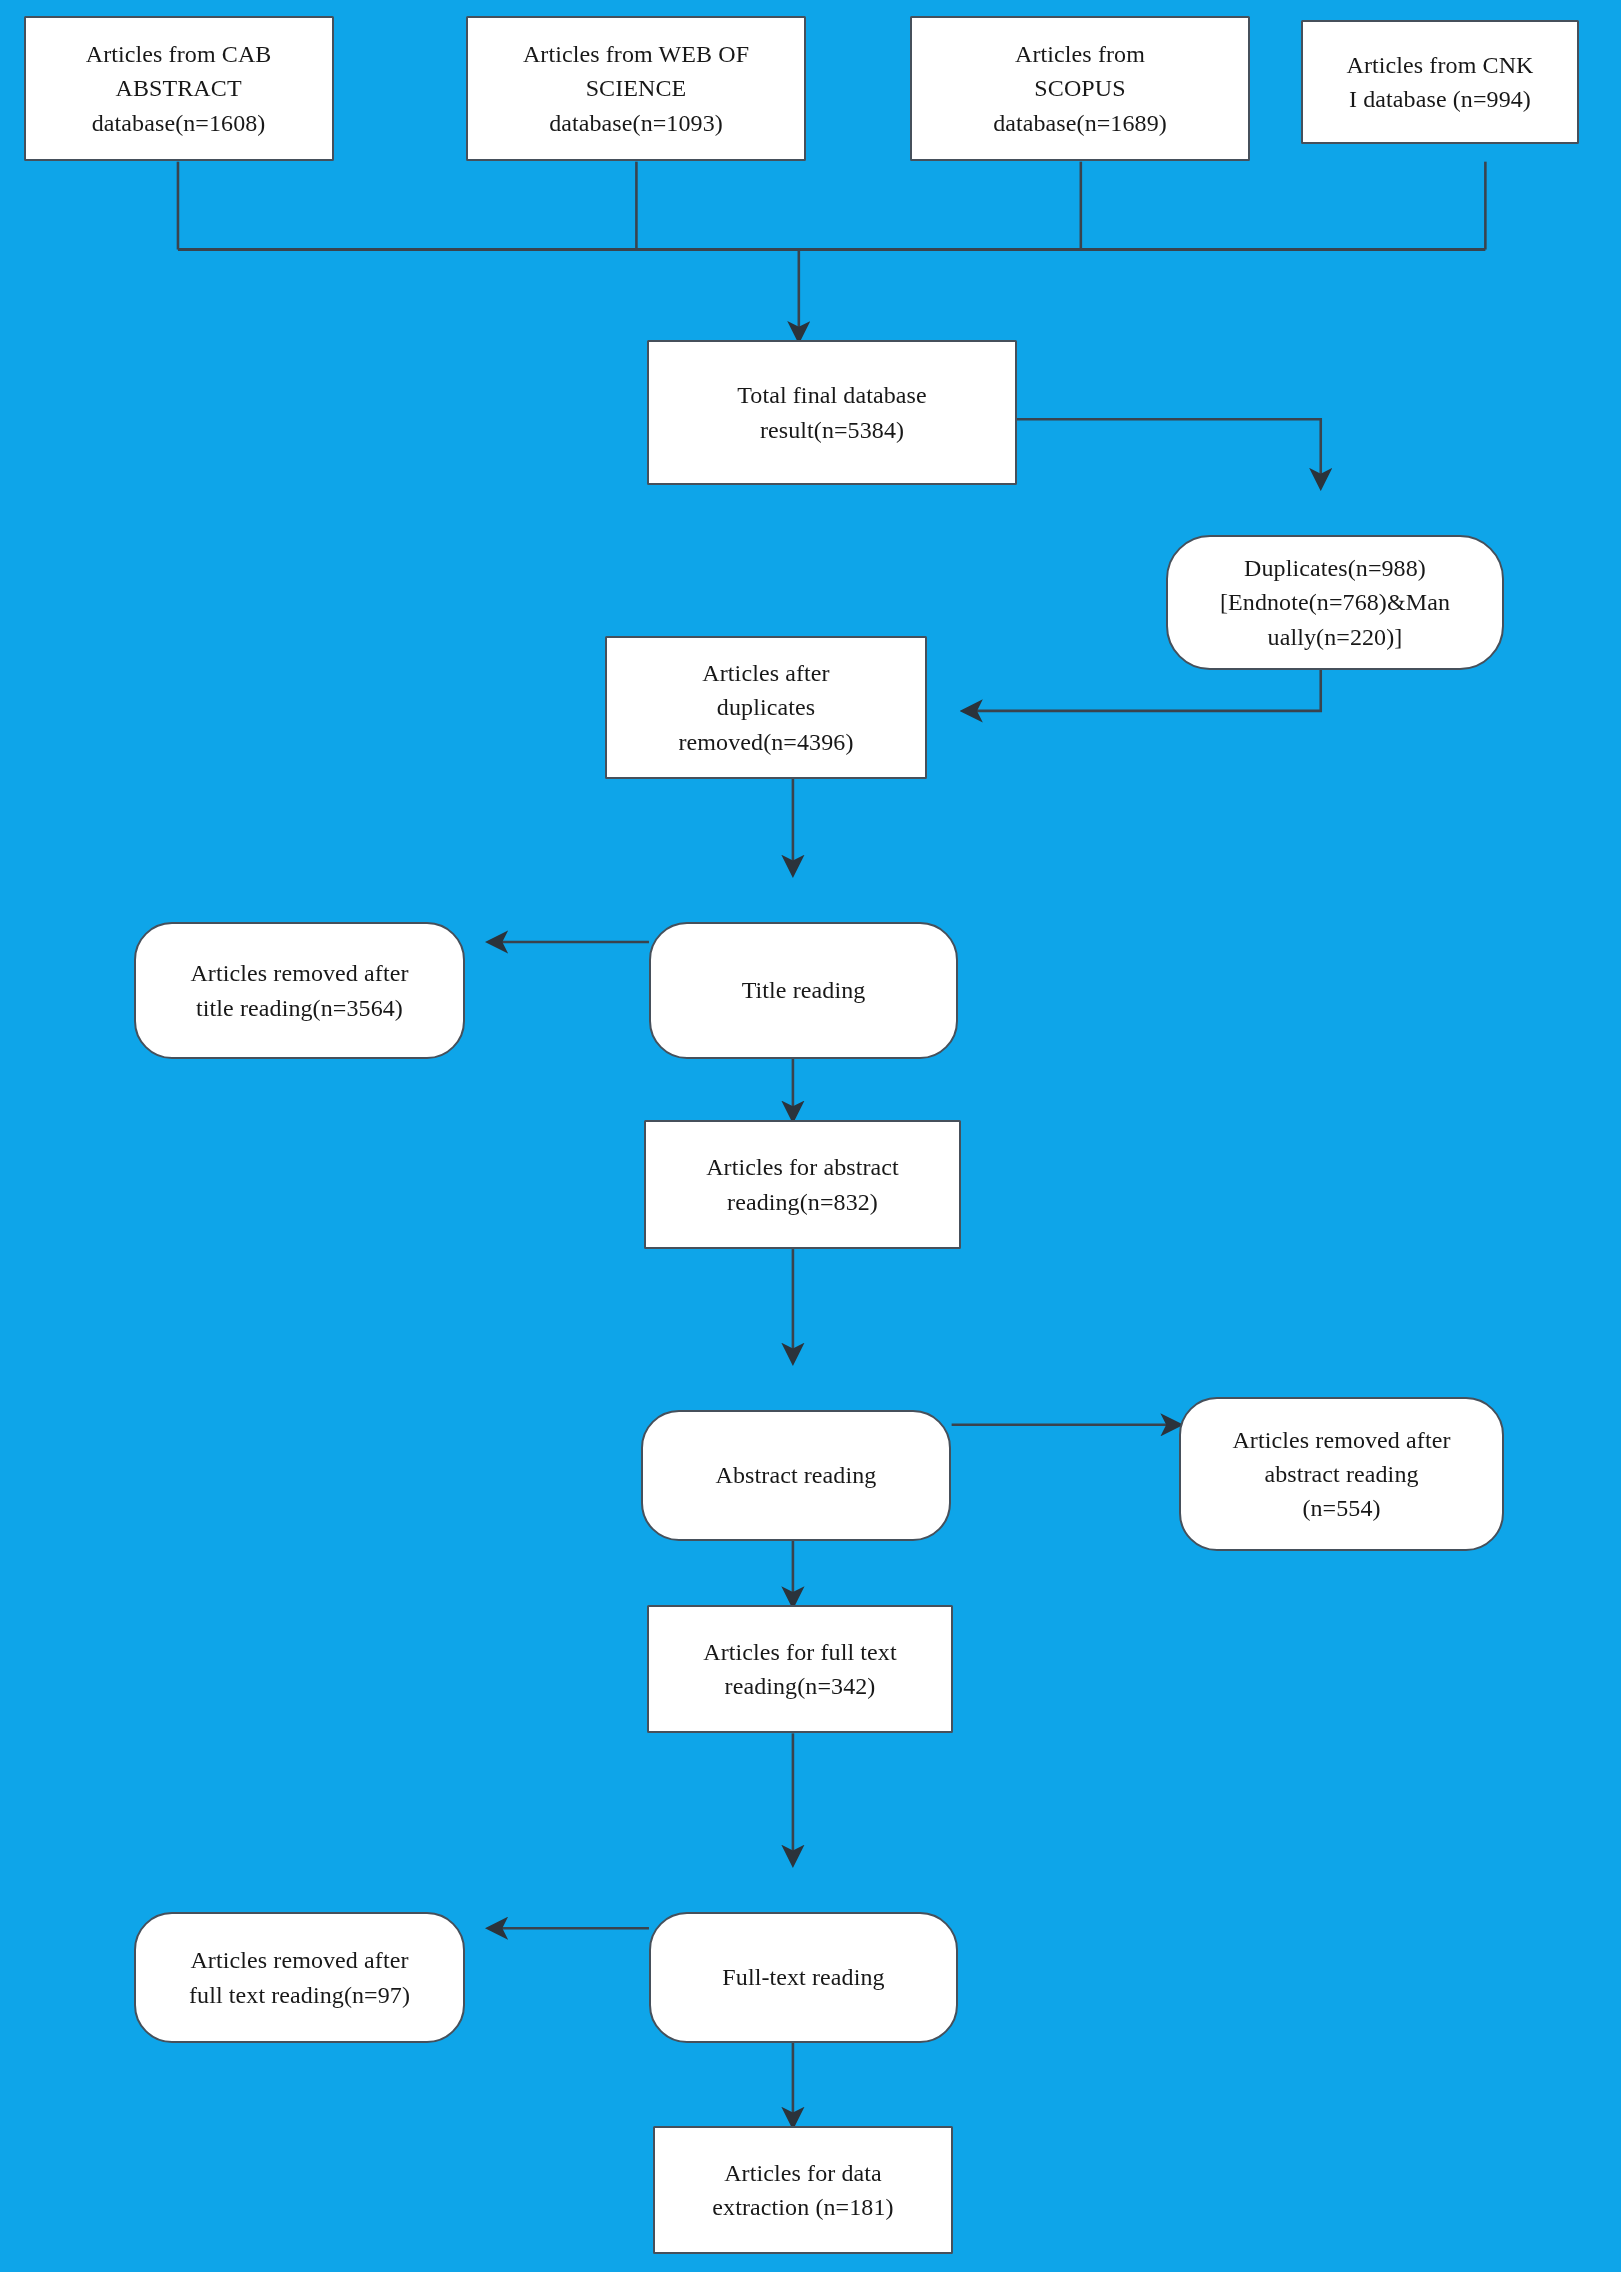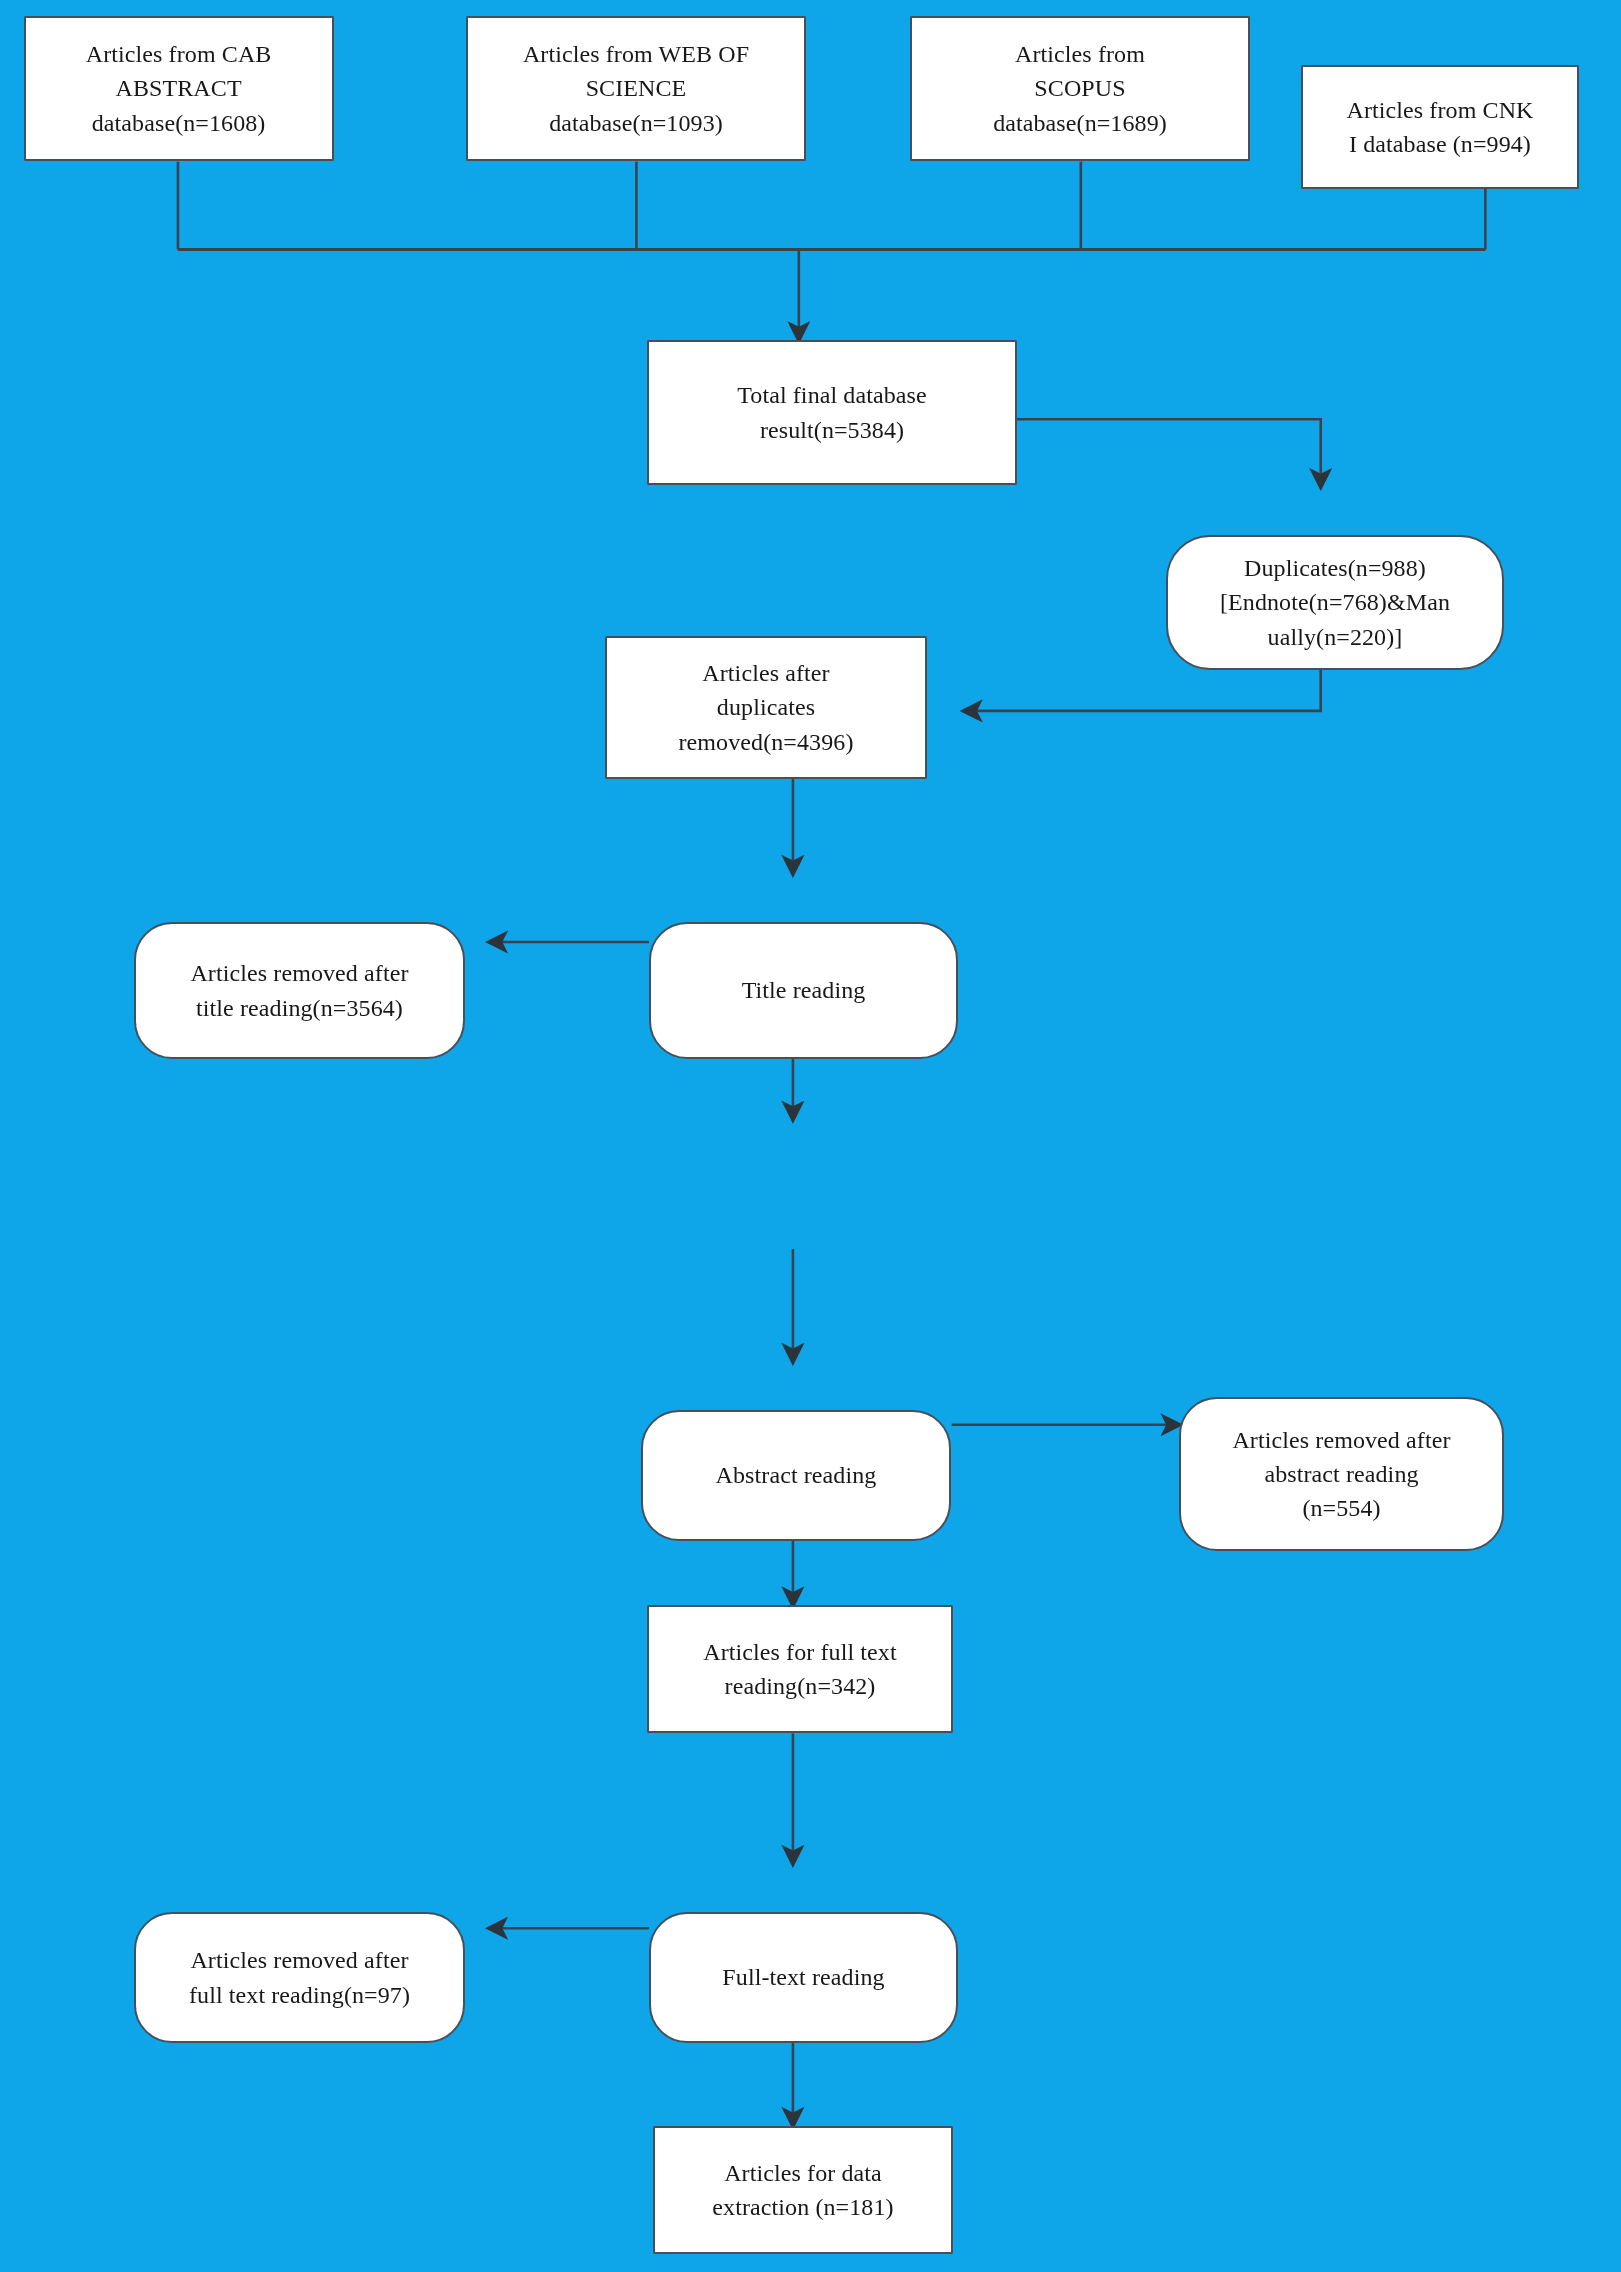--- a/index.html
+++ b/index.html
@@ -114,21 +114,21 @@
 SCIENCE
 database(n=1093)</span>
   </div>
 
   <div class="node rect" style="left:910px; top:16px; width:340px; height:145px;">
     <span class="label">Articles from
 SCOPUS
 database(n=1689)</span>
   </div>
 
-  <div class="node rect" style="left:1301px; top:20px; width:278px; height:124px;margin-top:45px;">
+  <div class="node rect" style="left:1301px; top:20px; width:278px; height:124px;">
     <span class="label">Articles from CNK
 I database (n=994)</span>
   </div>
 
   <div class="node rect" style="left:647px; top:340px; width:370px; height:145px;">
     <span class="label">Total final database
 result(n=5384)</span>
   </div>
 
   <div class="node round" style="left:1166px; top:487px; width:338px; height:135px; border-radius:44px;">
@@ -145,20 +145,24 @@
 
   <div class="node round" style="left:649px; top:874px; width:309px; height:137px;">
     <span class="label">Title reading</span>
   </div>
 
   <div class="node round" style="left:134px; top:874px; width:331px; height:137px;">
     <span class="label">Articles removed after
 title reading(n=3564)</span>
   </div>
 
+  <div class="node rect" style="left:644px; top:1120px; width:317px; height:129px;">
+    <span class="label">Articles for abstract
+reading(n=832)</span>
+  </div>
 
   <div class="node round" style="left:641px; top:1362px; width:310px; height:131px;">
     <span class="label">Abstract reading</span>
   </div>
 
   <div class="node round" style="left:1179px; top:1349px; width:325px; height:154px;">
     <span class="label">Articles removed after
 abstract reading
 (n=554)</span>
   </div>

